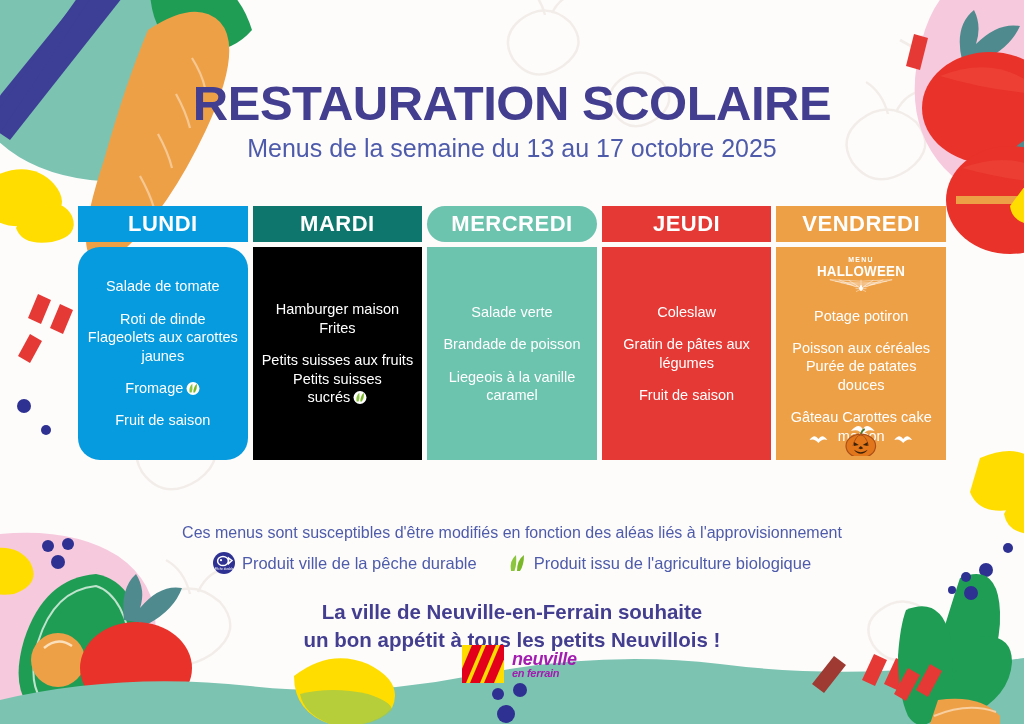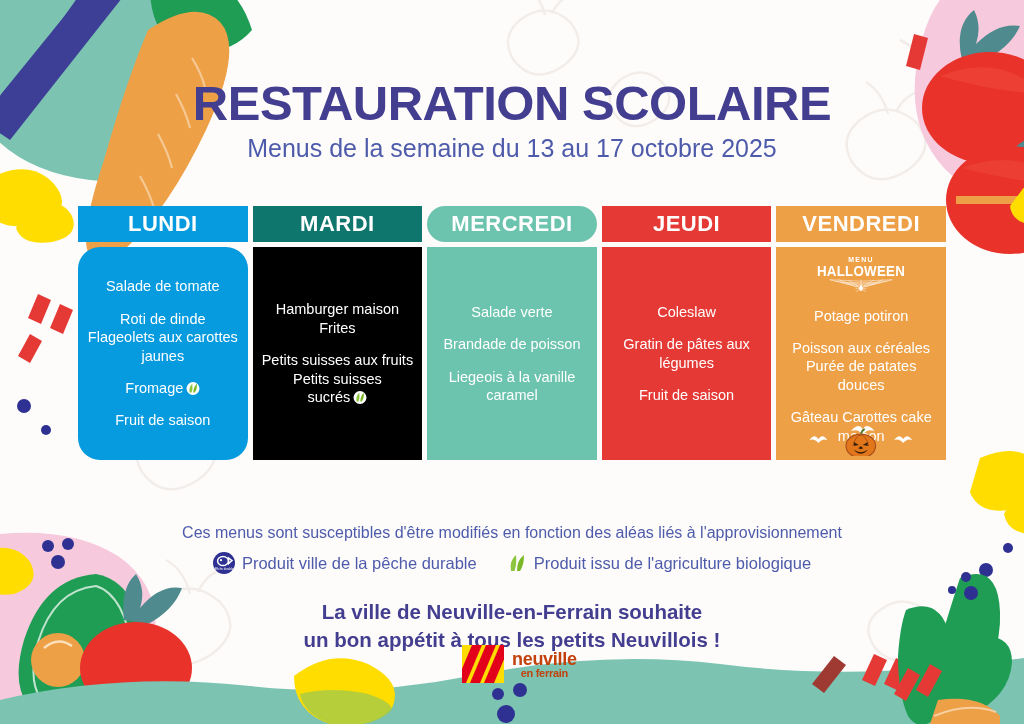--- a/index.html
+++ b/index.html
@@ -62,21 +62,21 @@
     align-items: center; gap: 30px; font-size: 16.5px; color: #4e5bab;
   }
   .legend-item { display: flex; align-items: center; gap: 7px; }
   .closing {
     margin-top: 24px; font-size: 20.5px; font-weight: bold;
     color: #433e8f; line-height: 1.35; white-space: pre-line;
   }
 
   
   .logo { position: absolute; top: 645px; left: 462px; display: flex; align-items: center; gap: 8px; z-index: 6; }
-  .logo-text { line-height: 1.0; color: #c2410c; text-align: center; }
+  .logo-text { line-height: 1.0; color: #a21caf; text-align: left; font-style: italic; }
   .logo-text .l1 { font-size: 18px; font-weight: bold; letter-spacing: -0.3px; }
   .logo-text .l2 { font-size: 11px; font-weight: bold; letter-spacing: -0.3px; }
 </style>
 </head>
 <body>
 
 <div id="poster">
 
   <svg class="deco" style="top:0;left:0;width:1024px;height:724px;" viewBox="0 0 1024 724">
 

